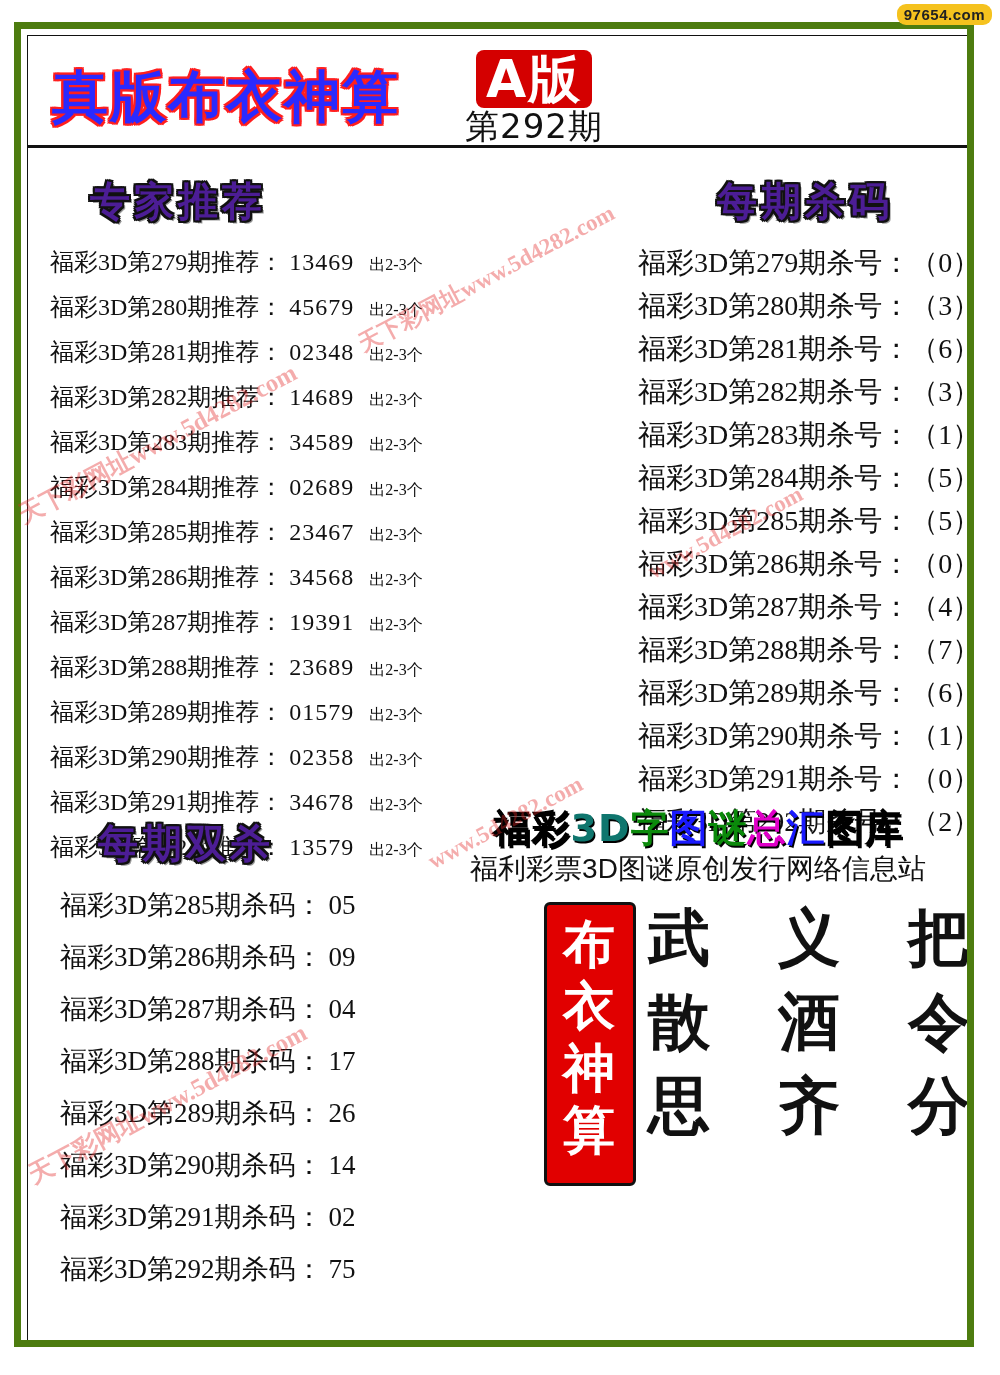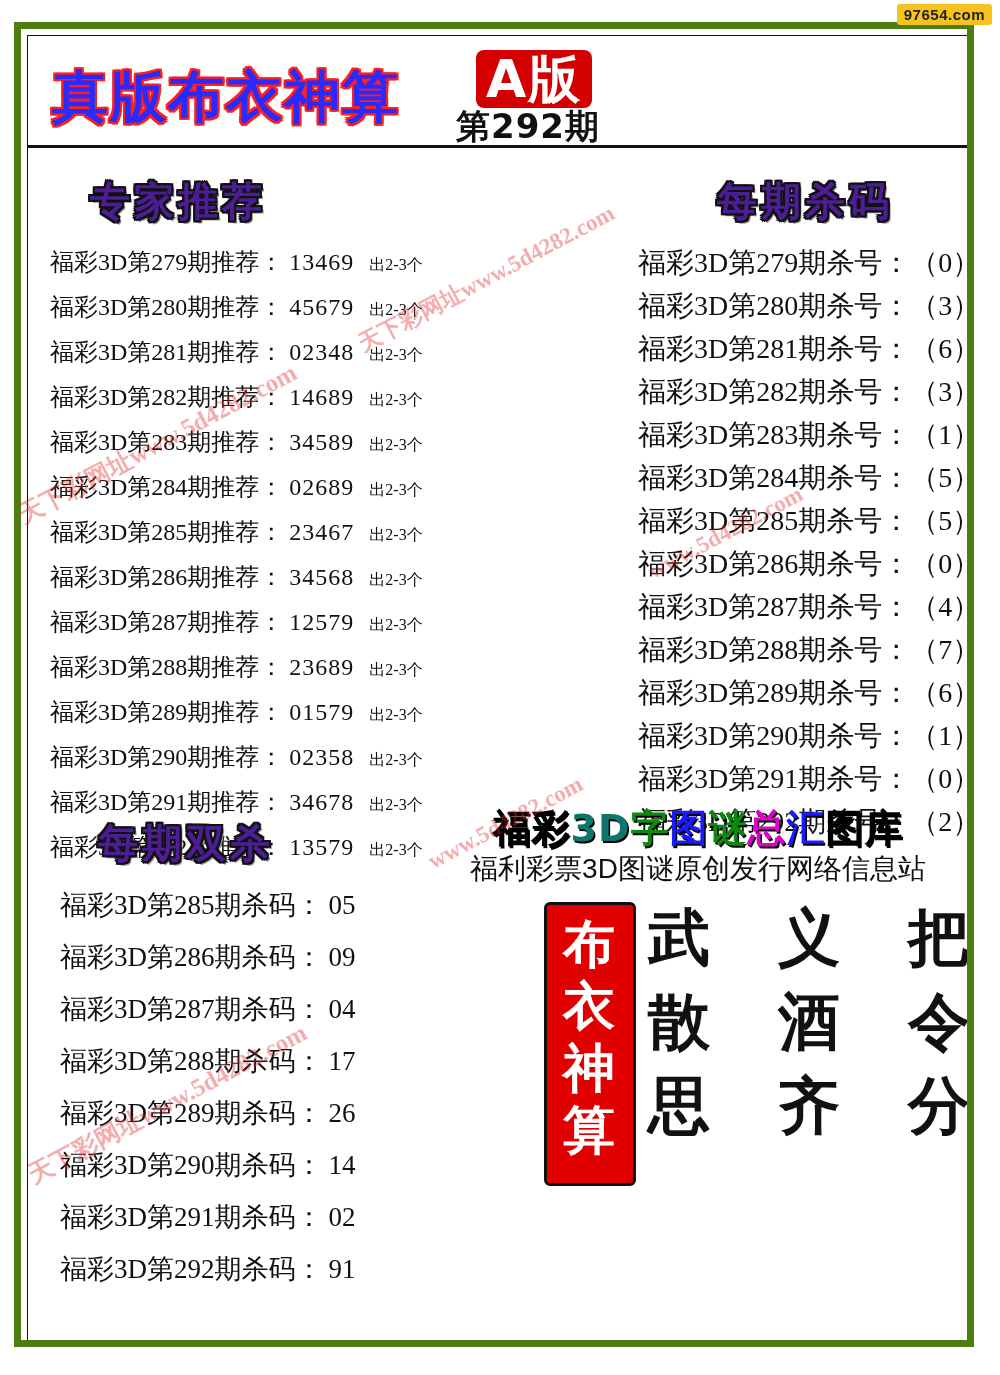--- a/index.html
+++ b/index.html
@@ -25,21 +25,21 @@
   .corner-badge {
     position: absolute;
     top: 4px;
     right: 8px;
     background: #f5c21e;
     color: #222;
     font-family: "Liberation Sans", sans-serif;
     font-size: 15px;
     font-weight: bold;
     padding: 2px 7px;
-    border-radius: 3px;
+    border-radius: 9px;
     letter-spacing: 0.5px;
     z-index: 40;
   }
   
   .frame {
     position: absolute;
     left: 14px;
     top: 22px;
     width: 960px;
     height: 1325px;
@@ -89,25 +89,25 @@
     font-weight: bold;
     color: #ffffff;
     background: #d40000;
     padding: 0 10px;
     line-height: 58px;
     border-radius: 8px;
     letter-spacing: 2px;
   }
   .title-issue {
     position: absolute;
-    left: 428px;
+    left: 437px;
     top: 68px;
     font-family: "DejaVu Sans", sans-serif;
     font-size: 34px;
-    font-weight: bold;
+    font-weight: normal;
     color: #111;
     letter-spacing: 1px;
   }
   
   .sec-head {
     font-family: Liberation Mono, monospace;
     font-size: 40px;
     font-weight: bold;
     color: #4c1d95;
     letter-spacing: 4px;
@@ -310,21 +310,21 @@
         </div>
         <div class="row-list">
           <div class="rec-row"><span>福彩3D第279期推荐：</span><span class="nums">13469</span><span class="tail">出2-3个</span></div>
           <div class="rec-row"><span>福彩3D第280期推荐：</span><span class="nums">45679</span><span class="tail">出2-3个</span></div>
           <div class="rec-row"><span>福彩3D第281期推荐：</span><span class="nums">02348</span><span class="tail">出2-3个</span></div>
           <div class="rec-row"><span>福彩3D第282期推荐：</span><span class="nums">14689</span><span class="tail">出2-3个</span></div>
           <div class="rec-row"><span>福彩3D第283期推荐：</span><span class="nums">34589</span><span class="tail">出2-3个</span></div>
           <div class="rec-row"><span>福彩3D第284期推荐：</span><span class="nums">02689</span><span class="tail">出2-3个</span></div>
           <div class="rec-row"><span>福彩3D第285期推荐：</span><span class="nums">23467</span><span class="tail">出2-3个</span></div>
           <div class="rec-row"><span>福彩3D第286期推荐：</span><span class="nums">34568</span><span class="tail">出2-3个</span></div>
-          <div class="rec-row"><span>福彩3D第287期推荐：</span><span class="nums">12579</span><span class="tail">出2-3个</span></div>
+          <div class="rec-row"><span>福彩3D第287期推荐：</span><span class="nums">19391</span><span class="tail">出2-3个</span></div>
           <div class="rec-row"><span>福彩3D第288期推荐：</span><span class="nums">23689</span><span class="tail">出2-3个</span></div>
           <div class="rec-row"><span>福彩3D第289期推荐：</span><span class="nums">01579</span><span class="tail">出2-3个</span></div>
           <div class="rec-row"><span>福彩3D第290期推荐：</span><span class="nums">02358</span><span class="tail">出2-3个</span></div>
           <div class="rec-row"><span>福彩3D第291期推荐：</span><span class="nums">34678</span><span class="tail">出2-3个</span></div>
           <div class="rec-row"><span>福彩3D第292期推荐：</span><span class="nums">13579</span><span class="tail">出2-3个</span></div>
         </div>
       </div>
 
       <div class="col-right">
         <div class="head-wrap-right">
@@ -353,21 +353,21 @@
           <span class="sec-head">每期双杀</span>
         </div>
         <div class="row-list">
           <div class="dbl-row"><span>福彩3D第285期杀码：</span><span class="v">05</span></div>
           <div class="dbl-row"><span>福彩3D第286期杀码：</span><span class="v">09</span></div>
           <div class="dbl-row"><span>福彩3D第287期杀码：</span><span class="v">04</span></div>
           <div class="dbl-row"><span>福彩3D第288期杀码：</span><span class="v">17</span></div>
           <div class="dbl-row"><span>福彩3D第289期杀码：</span><span class="v">26</span></div>
           <div class="dbl-row"><span>福彩3D第290期杀码：</span><span class="v">14</span></div>
           <div class="dbl-row"><span>福彩3D第291期杀码：</span><span class="v">02</span></div>
-          <div class="dbl-row"><span>福彩3D第292期杀码：</span><span class="v">91</span></div>
+          <div class="dbl-row"><span>福彩3D第292期杀码：</span><span class="v">75</span></div>
         </div>
       </div>
 
       <div class="promo">
         <div class="promo-title">
           <span class="c1">福彩</span><span class="c5">3D</span><span class="c2">字</span><span class="c3">图</span><span class="c2">谜</span><span class="c4">总</span><span class="c3">汇</span><span class="c1">图库</span>
         </div>
         <div class="promo-sub">福利彩票3D图谜原创发行网络信息站</div>
 
         <div class="vert-badge">

